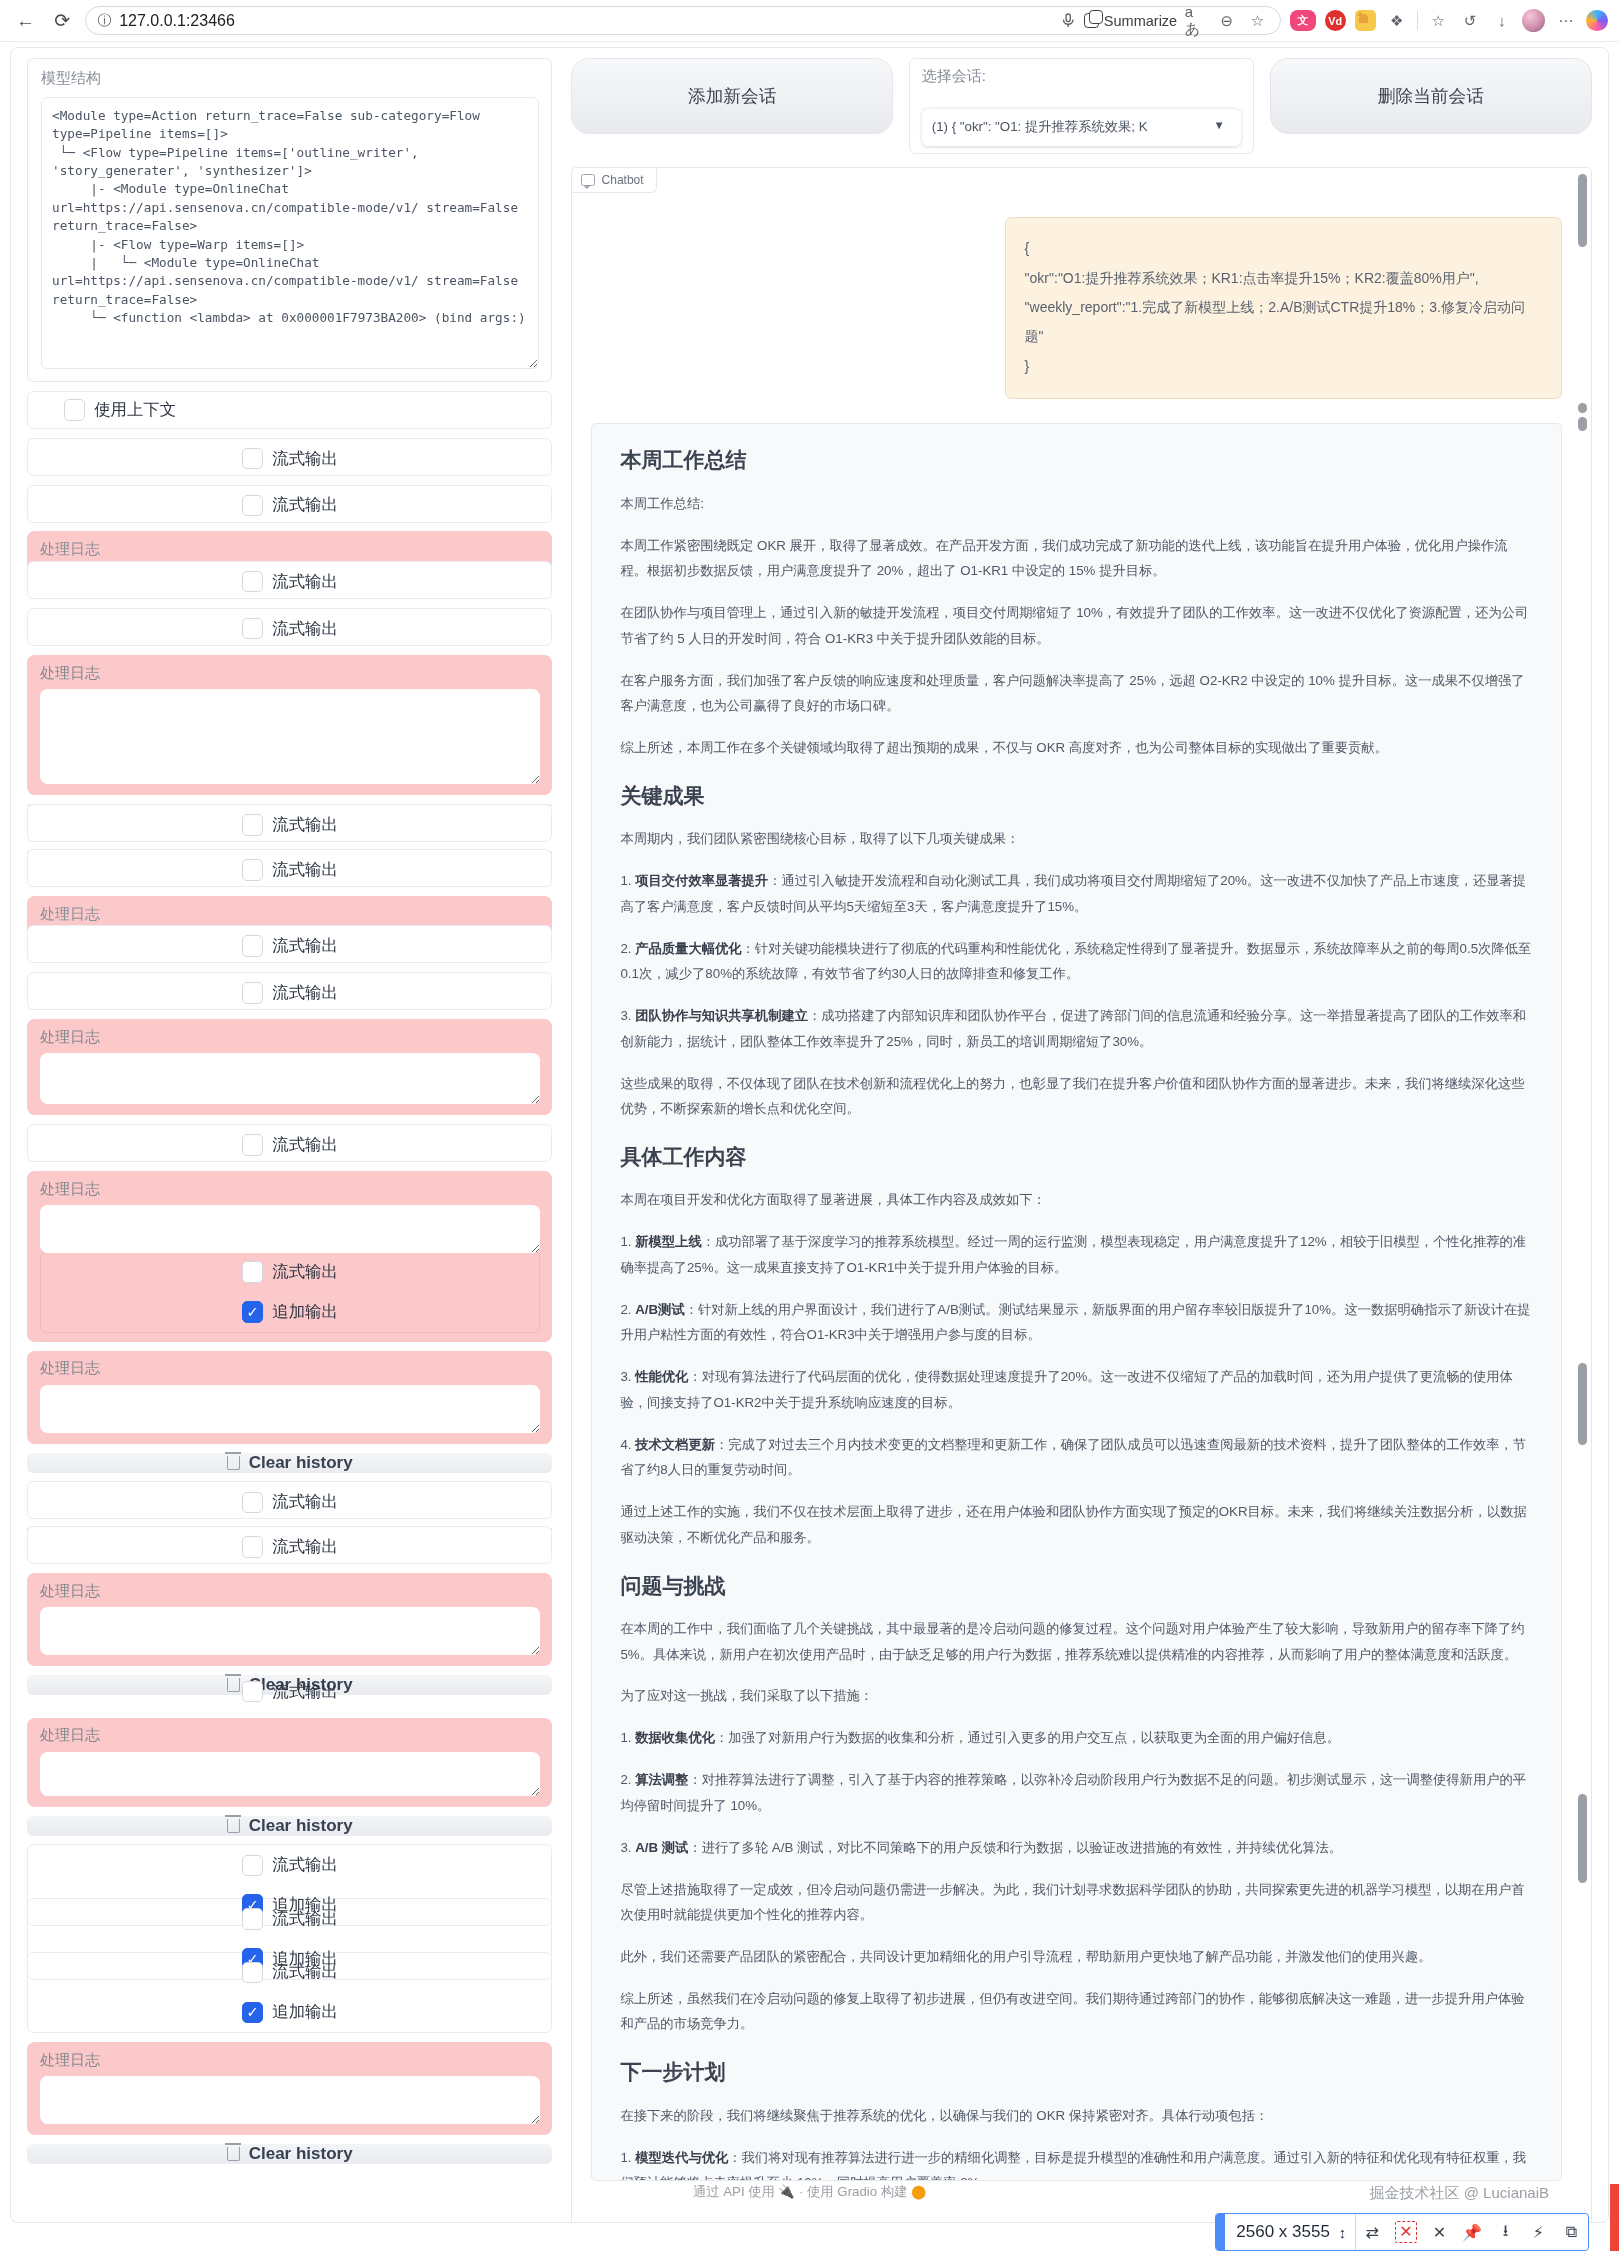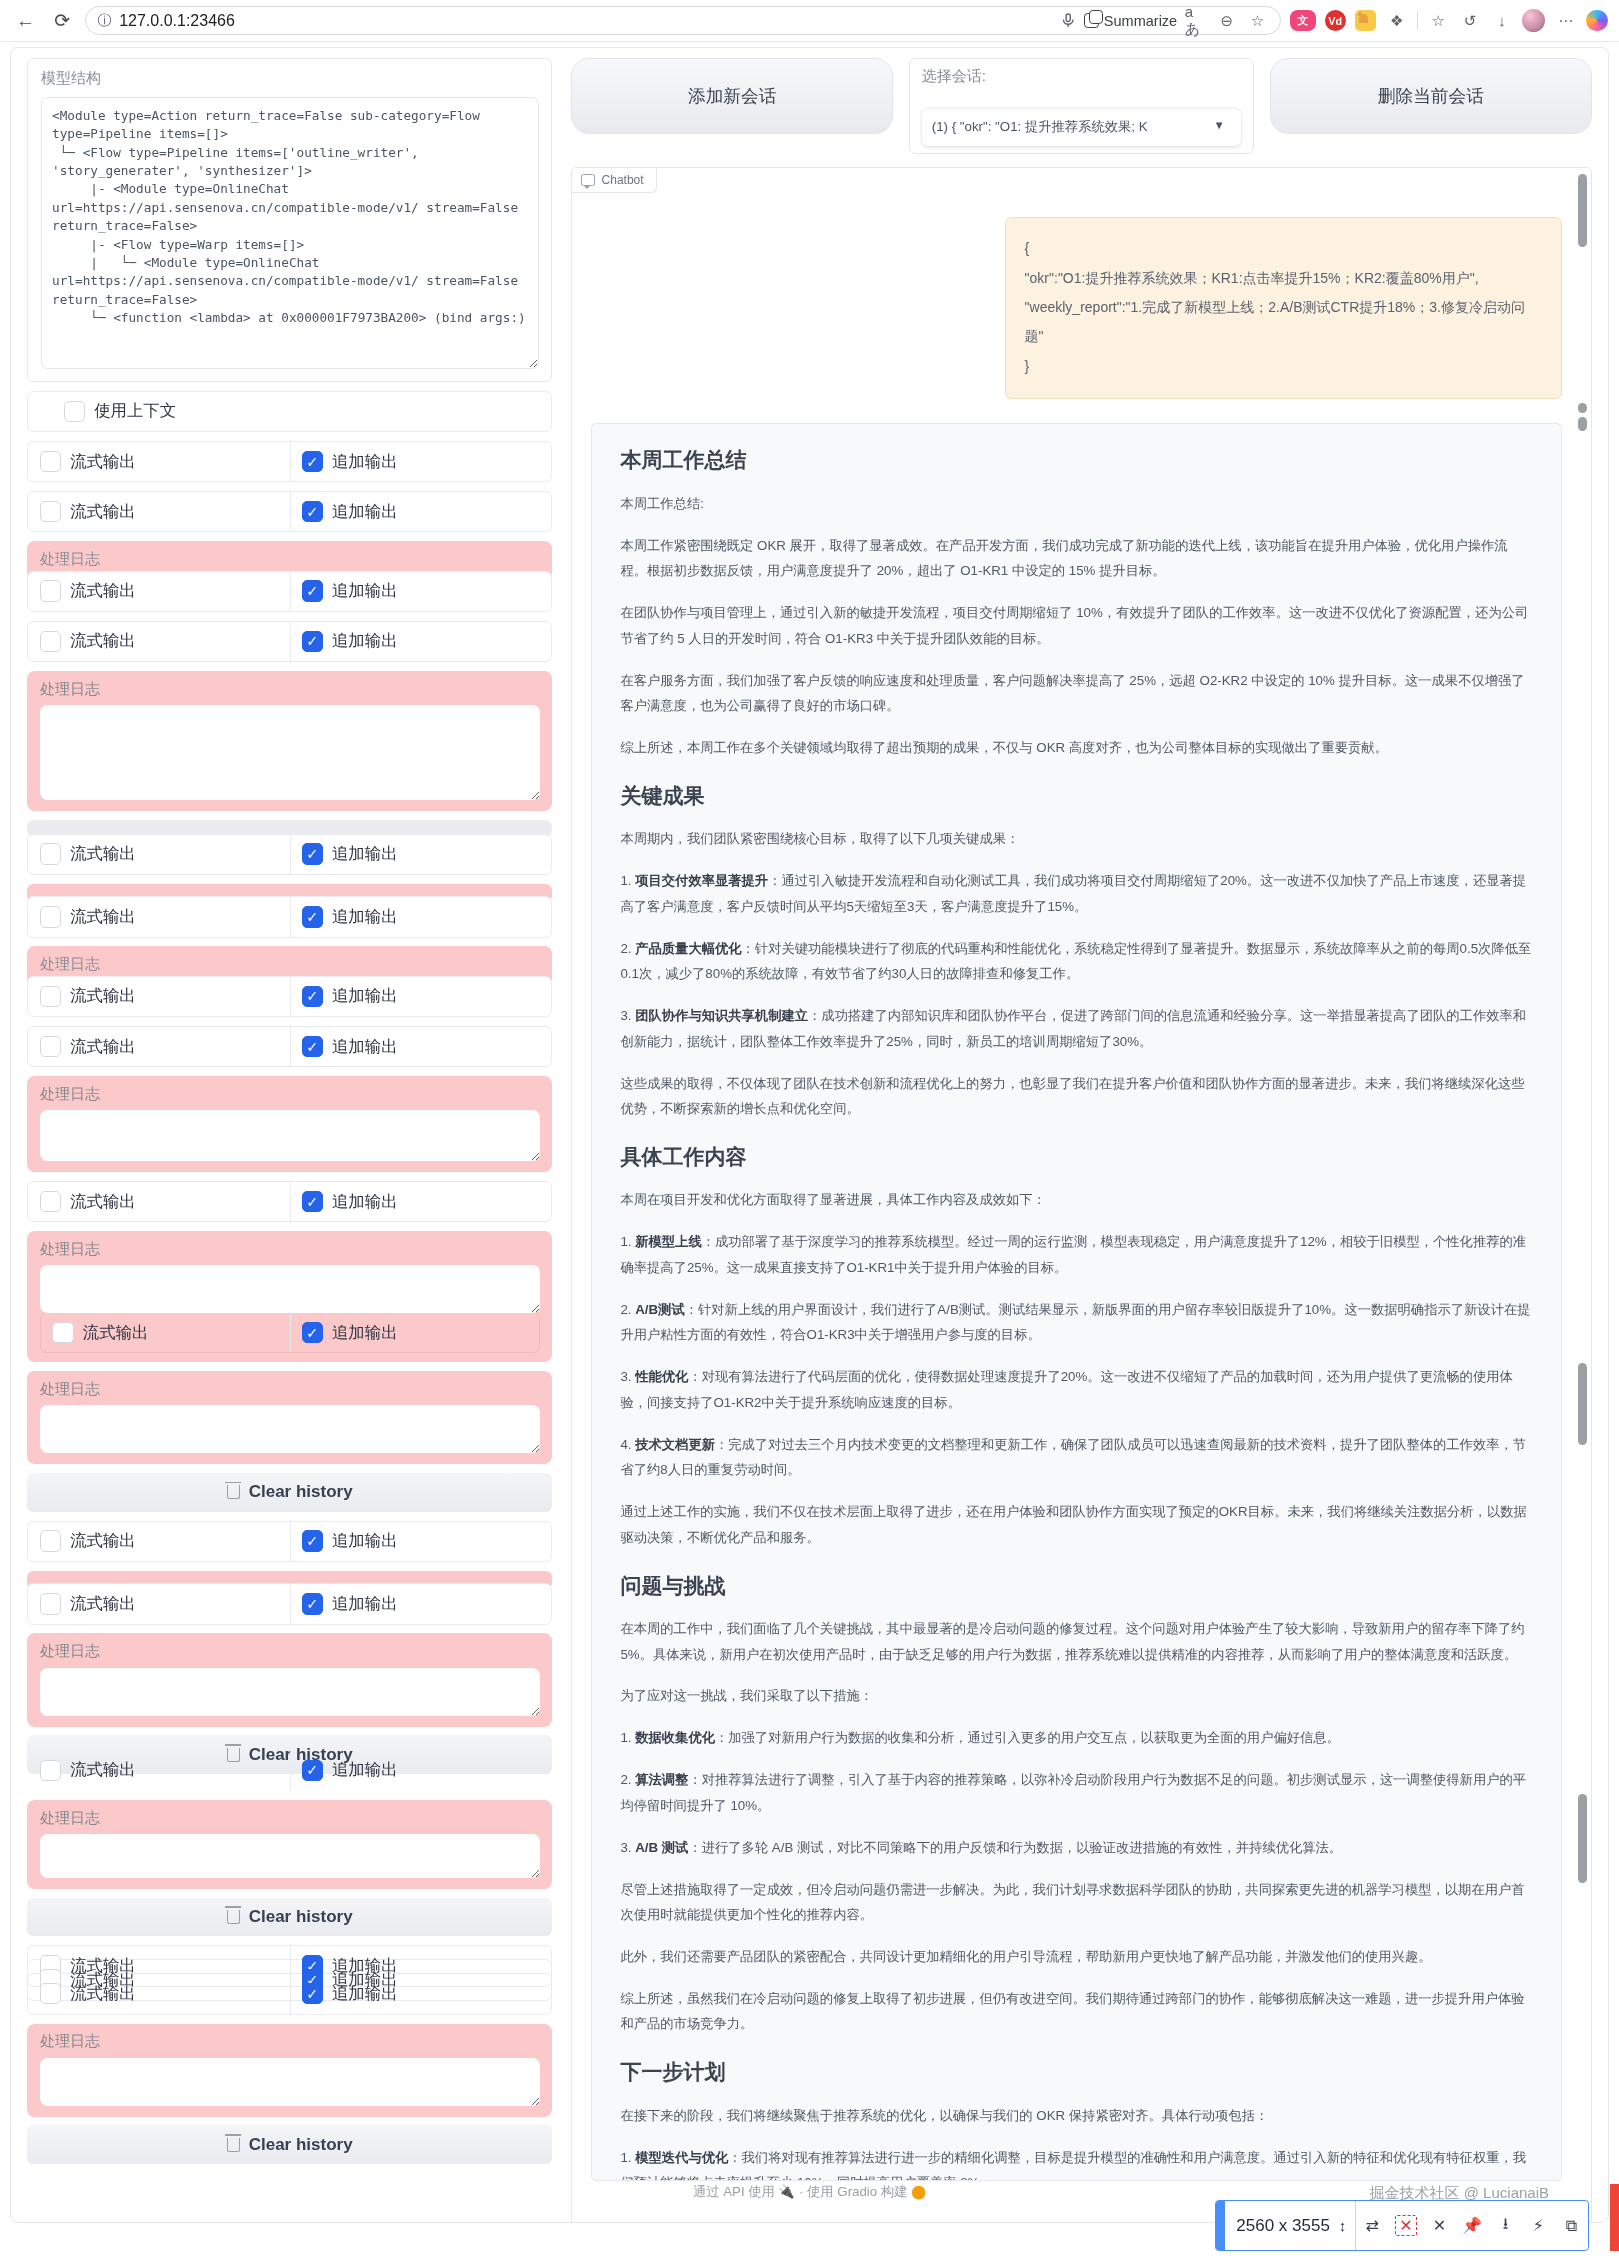--- a/index.html
+++ b/index.html
@@ -35,21 +35,21 @@
   .layout { display:flex; gap:19px; padding:10px 16.4px; }
 
   
   .sidebar { width:525px; flex:none; display:flex; flex-direction:column; gap:8.9px; height:2106px; overflow:hidden; }
   .card { border:0.6px solid #e5e7eb; border-radius:6.3px; background:#fff; padding:10px 12.7px; }
   .field-label { font-size:15px; color:#888e99; margin-bottom:8.9px; }
   .code-area { width:100%; height:272px; border:0.6px solid #e5e7eb; border-radius:6.3px; resize:vertical;
                font-family:"DejaVu Sans Mono","Liberation Mono",monospace; font-size:12.7px; color:#4b5563;
                padding:8.9px 10px; line-height:1.45; background:#fff; }
   .row { background:#fff; border:0.6px solid #e9ebee; border-radius:6.3px; min-height:38px; display:flex; align-items:center; padding:0 24px; }
-  .pairrow { padding:0; }
+  .pairrow { padding:0;flex-direction:column; }
   .half { flex:1; display:flex; align-items:center; gap:8.9px; padding:8.9px 11.4px; }
   .vdiv { width:0.6px; align-self:stretch; background:#e9ebee; }
   .cb { width:21.5px; height:21.5px; border:1.3px solid #d5d9df; border-radius:5px; background:#fff; flex:none;
         display:flex; align-items:center; justify-content:center; cursor:pointer; }
   .cb.checked { background:#2563eb; border-color:#2563eb; color:#fff; font-size:14.5px; font-weight:bold; }
   .cblabel { font-size:16.4px; color:#2f3642; }
   .pink { background:#fbc9c9; border-radius:7.6px; padding:8.9px 12.7px; }
   .pink .field-label { color:#83888f; margin-bottom:6.3px; }
   .pink textarea { width:100%; border:none; border-radius:7.6px; background:#fff; resize:vertical; padding:7.6px; font-size:12.7px; }
   .pinkband { background:#fbc9c9; border-radius:7.6px; height:42px; padding:8.9px 12.7px; margin-bottom:-21.5px; }
@@ -97,21 +97,21 @@
   .composer input { flex:1; border:none; outline:none; font-size:16px; color:#374151; font-family:inherit; }
   .composer input::placeholder { color:#9ca3af; }
   .send-btn { background:none; border:none; font-size:21.5px; color:#4b5563; cursor:pointer; transform:rotate(0deg); }
 
   .gr-footer { position:absolute; left:0; right:0; bottom:21.5px; text-align:center; font-size:13.3px; color:#9aa0a6; }
   .gr-footer .plug { color:#374151; }
   .gr-footer .heart { color:#f59e0b; }
 
   
   .watermark { position:absolute; right:70px; bottom:58px; font-size:15px; color:#9aa0a6; z-index:9; }
-  .shot-bar { position:absolute; right:30px; bottom:10px; width:374px; height:51px; background:#fff;
+  .shot-bar { position:absolute; right:30px; bottom:10px; width:374px; height:38px; background:#fff;
               border:1.9px solid #4b8df8; border-radius:3.8px; display:flex; align-items:center; z-index:9; overflow:hidden; }
   .shot-accent { width:8.9px; align-self:stretch; background:#4b8df8; }
   .shot-size { font-size:17px; color:#1f2937; padding:0 8.9px 0 11.4px; }
   .shot-ud { font-size:15px; color:#374151; padding-right:8.9px; }
   .shot-div { width:0.6px; align-self:stretch; background:#d1d5db; }
   .shot-ic { flex:1; text-align:center; font-size:16px; color:#374151; cursor:pointer; }
   .shot-ic.redx { color:#e02f2f; border:1.3px dashed #e02f2f; border-radius:2.5px; flex:none; width:21.5px; height:21.5px; line-height:19px; margin:0 6.3px; }
   .red-strip { position:absolute; right:0; bottom:10px; width:8.9px; height:67px; background:#f04438; z-index:9; }
 </style>
 </head>

